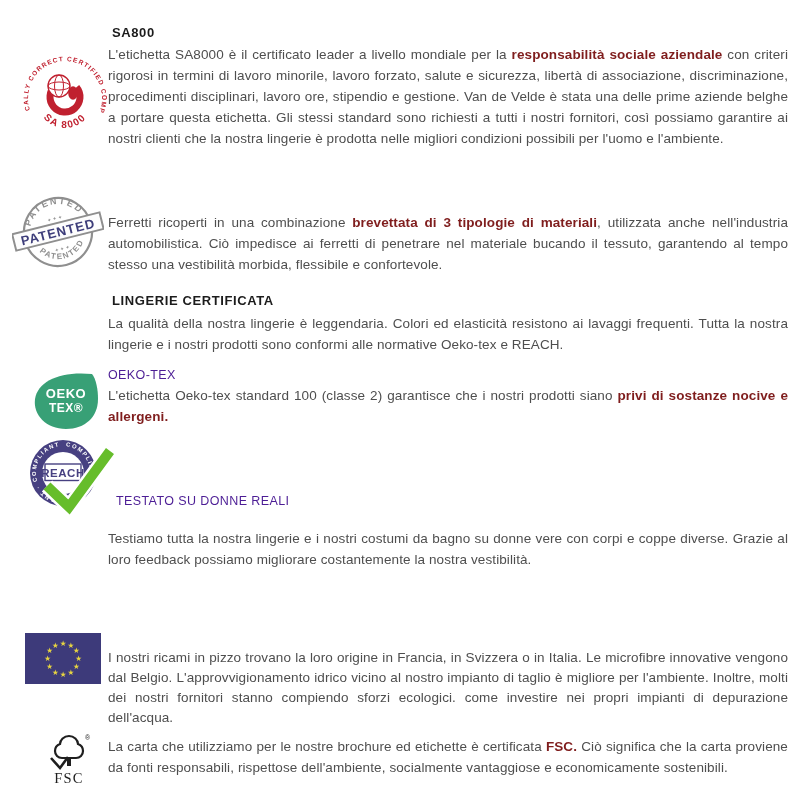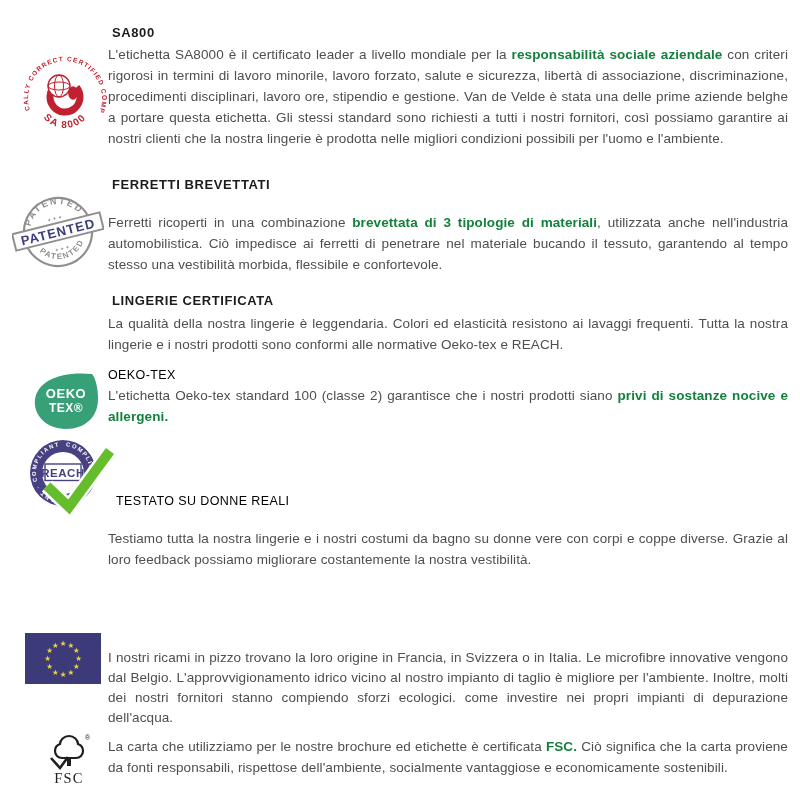--- a/index.html
+++ b/index.html
@@ -4,28 +4,28 @@
 <style>
   html,body{margin:0;padding:0;background:#ffffff;}
   .page{
     position:relative;width:800px;height:800px;background:#ffffff;
     font-family:"Liberation Sans","DejaVu Sans",sans-serif;overflow:hidden;
   }
   .para{
     position:absolute;left:108px;width:680px;text-align:justify;
     font-size:13.5px;line-height:21px;color:#4e4e4e;letter-spacing:.1px;
   }
-  .para b{font-weight:700;color:#15803d;}
+  .para b{font-weight:700;color:#7f1d1d;}
   .heading{
     position:absolute;left:112px;font-size:13px;line-height:18px;
     font-weight:700;color:#1c1c1c;letter-spacing:.6px;
   }
   .sublabel{
     position:absolute;left:108px;font-size:12.5px;line-height:15px;
-    color:#000000;letter-spacing:.4px;
+    color:#4c1d95;letter-spacing:.4px;
   }
   .logo{position:absolute;}
   svg text{font-family:"Liberation Sans","DejaVu Sans",sans-serif;}
   .fsc-text{font-family:"Liberation Serif","DejaVu Serif",serif;}
 </style>
 </head>
 <body>
 
 <div class="page">
 
@@ -63,21 +63,20 @@
       <text font-size="8" font-weight="bold" letter-spacing="1.5" fill="#8f8f8f">
         <textPath href="#pat-bottom" startOffset="50%" text-anchor="middle">PATENTED</textPath>
       </text>
       <text x="46" y="27" text-anchor="middle" font-size="5" fill="#9a9a9a">✦ ✦ ✦</text>
       <rect x="1" y="30" width="90" height="17" fill="#fdfdfd" stroke="#8f8f8f" stroke-width="2"></rect>
       <text x="46" y="43.5" text-anchor="middle" font-size="13" font-weight="bold" letter-spacing="1" fill="#3d3d7a">PATENTED</text>
       <text x="46" y="58" text-anchor="middle" font-size="5" fill="#9a9a9a">✦ ✦ ✦</text>
     </g>
   </svg>
 
-  <div class="heading" style="top:176px;">FERRETTI BREVETTATI</div>
   <div class="para" style="top:212px;"><span>Ferretti ricoperti in una combinazione </span><b>brevettata di 3 tipologie di materiali</b><span>, utilizzata anche nell'industria automobilistica. Ciò impedisce ai ferretti di penetrare nel materiale bucando il tessuto, garantendo al tempo stesso una vestibilità morbida, flessibile e confortevole.</span></div>
 
   <div class="heading" style="top:292px;">LINGERIE CERTIFICATA</div>
   <div class="para" style="top:313px;"><span>La qualità della nostra lingerie è leggendaria. Colori ed elasticità resistono ai lavaggi frequenti. Tutta la nostra lingerie e i nostri prodotti sono conformi alle normative Oeko-tex e REACH.</span></div>
 
   <svg class="logo" style="left:30px;top:371px;" width="75" height="61" viewBox="0 0 75 61">
     <path d="M 62 3 C 30 0 8 10 5 28 C 3 44 16 58 36 58 C 55 58 68 46 68 28 C 68 18 66 8 62 3 Z" fill="#38a076"></path>
     <text x="36" y="27" text-anchor="middle" font-size="13" font-weight="bold" letter-spacing=".5" fill="#ffffff">OEKO</text>
     <text x="36" y="41" text-anchor="middle" font-size="12" font-weight="bold" letter-spacing=".5" fill="#ffffff">TEX®</text>
   </svg>

